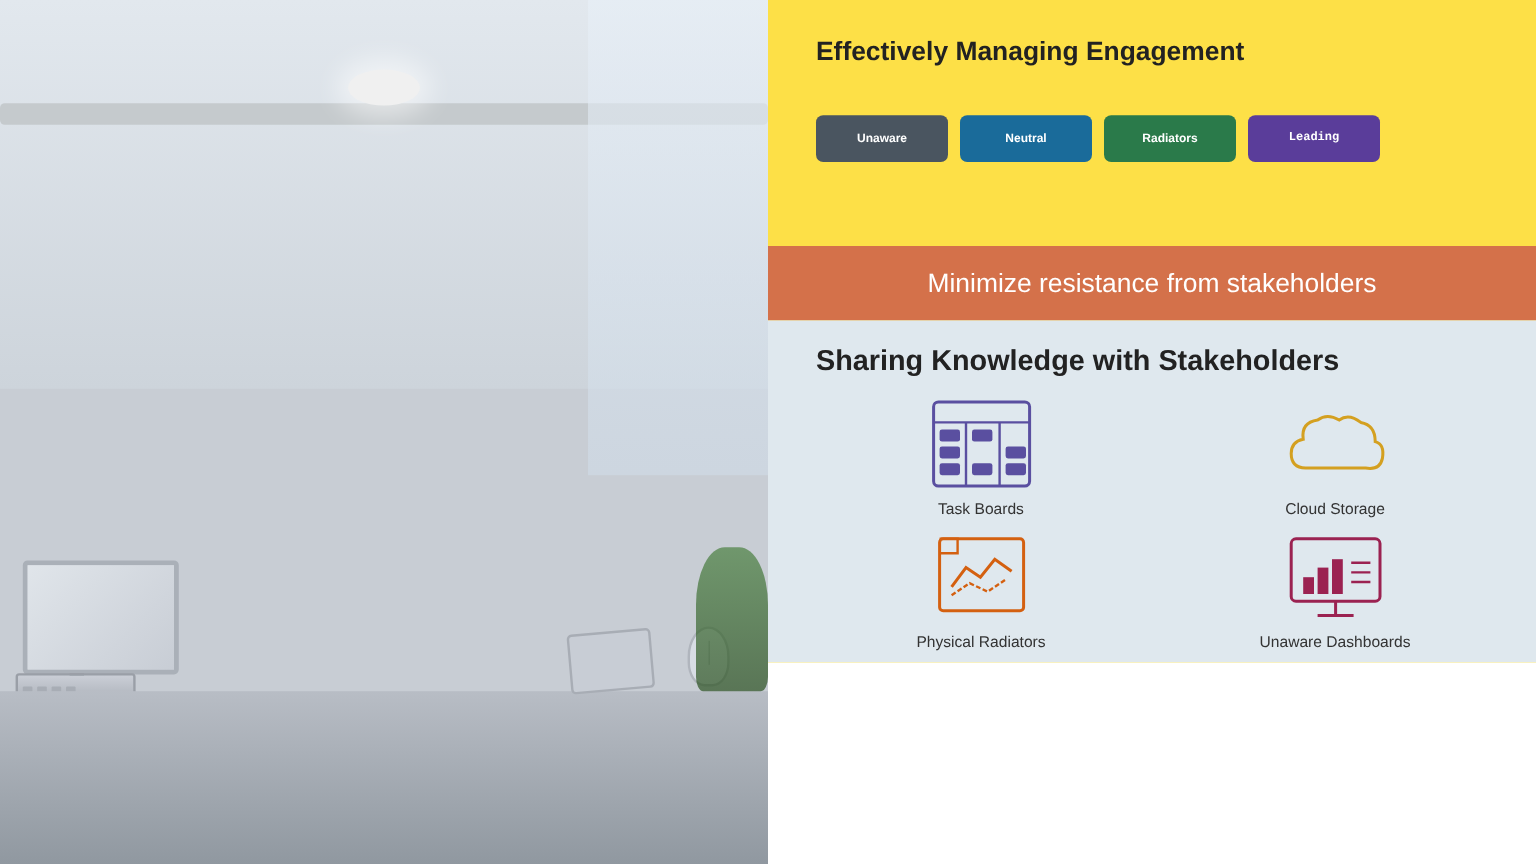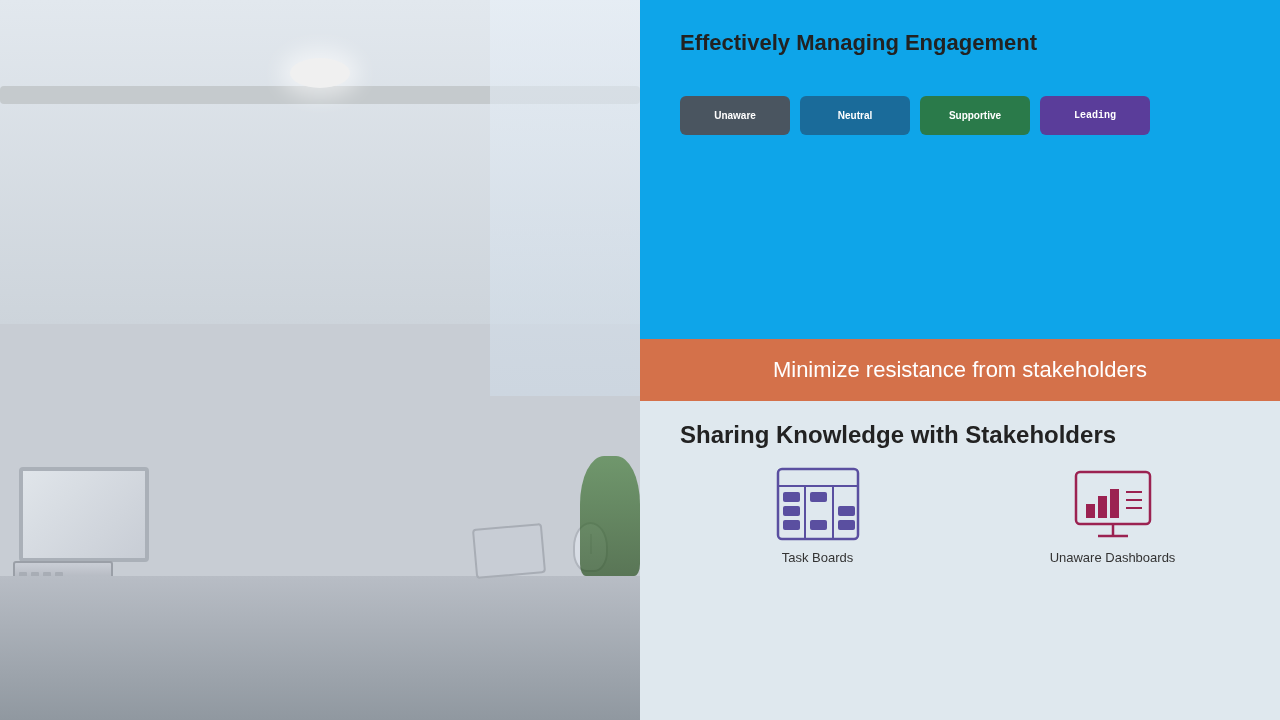--- a/index.html
+++ b/index.html
@@ -45,22 +45,22 @@
       width: 60px;
       height: 30px;
       background: #f0f0f0;
       border-radius: 50%;
       box-shadow: 0 0 20px 10px rgba(255,255,255,0.5);
     }
 
     
     .content-panel {
       flex: 1;
-      height: 720px;
-      background: #0ea5e9;
+      height: 552px;
+      background: #fde047;
       display: flex;
       flex-direction: column;
       overflow: hidden;
     }
 
     
     .top-section {
       flex: 1;
       padding: 30px 30px 20px 40px;
       display: flex;
@@ -219,21 +219,21 @@
 </div>
 
 <div class="content-panel">
 
   <div class="top-section">
     <h1 class="main-title">Effectively Managing Engagement</h1>
 
     <div class="status-buttons">
       <button class="status-btn btn-unaware">Unaware</button>
       <button class="status-btn btn-neutral">Neutral</button>
-      <button class="status-btn btn-supportive">Supportive</button>
+      <button class="status-btn btn-supportive">Radiators</button>
       <button class="status-btn btn-leading">Leading</button>
     </div>
   </div>
 
   <div class="orange-banner">
     <span class="orange-banner-text">Minimize resistance from stakeholders</span>
   </div>
 
   <div class="bottom-section">
     <h2 class="sharing-title">Sharing Knowledge with Stakeholders</h2>
@@ -255,21 +255,43 @@
             <rect x="37" y="56" width="17" height="10" rx="2" fill="#5a4fa0"></rect>
             <rect x="65" y="42" width="17" height="10" rx="2" fill="#5a4fa0"></rect>
             <rect x="65" y="56" width="17" height="10" rx="2" fill="#5a4fa0"></rect>
           </svg>
         </div>
         <span class="tool-label">Task Boards</span>
       </div>
 
 
 
-
+      <div class="tool-item">
+        <div class="tool-icon">
+          <svg width="90" height="80" viewBox="0 0 90 80">
+            <path d="M20 60 Q8 60 8 48 Q8 38 18 36 Q16 22 30 20 Q38 14 48 20 Q56 14 66 22 Q78 24 78 38 Q86 40 84 52 Q82 62 70 60 Z" fill="none" stroke="#d4a020" stroke-width="2.5"></path>
+          </svg>
+        </div>
+        <span class="tool-label">Cloud Storage</span>
+      </div>
+
+      <div class="tool-item">
+        <div class="tool-icon">
+          <svg width="90" height="80" viewBox="0 0 90 80">
+
+            <rect x="10" y="8" width="70" height="60" rx="3" fill="none" stroke="#d46010" stroke-width="2.5"></rect>
+
+            <path d="M10 8 L25 8 L25 20 L10 20" fill="none" stroke="#d46010" stroke-width="2"></path>
+
+            <polyline points="20,48 32,32 44,40 56,25 70,35" fill="none" stroke="#d46010" stroke-width="2.5"></polyline>
+            <polyline points="20,55 35,45 50,52 65,42" fill="none" stroke="#d46010" stroke-width="2" stroke-dasharray="4,2"></polyline>
+          </svg>
+        </div>
+        <span class="tool-label">Physical Radiators</span>
+      </div>
 
       <div class="tool-item">
         <div class="tool-icon">
           <svg width="90" height="80" viewBox="0 0 90 80">
 
             <rect x="8" y="8" width="74" height="52" rx="4" fill="none" stroke="#9b2251" stroke-width="2.5"></rect>
 
             <line x1="45" y1="60" x2="45" y2="72" stroke="#9b2251" stroke-width="2.5"></line>
             <line x1="30" y1="72" x2="60" y2="72" stroke="#9b2251" stroke-width="2.5"></line>
 

